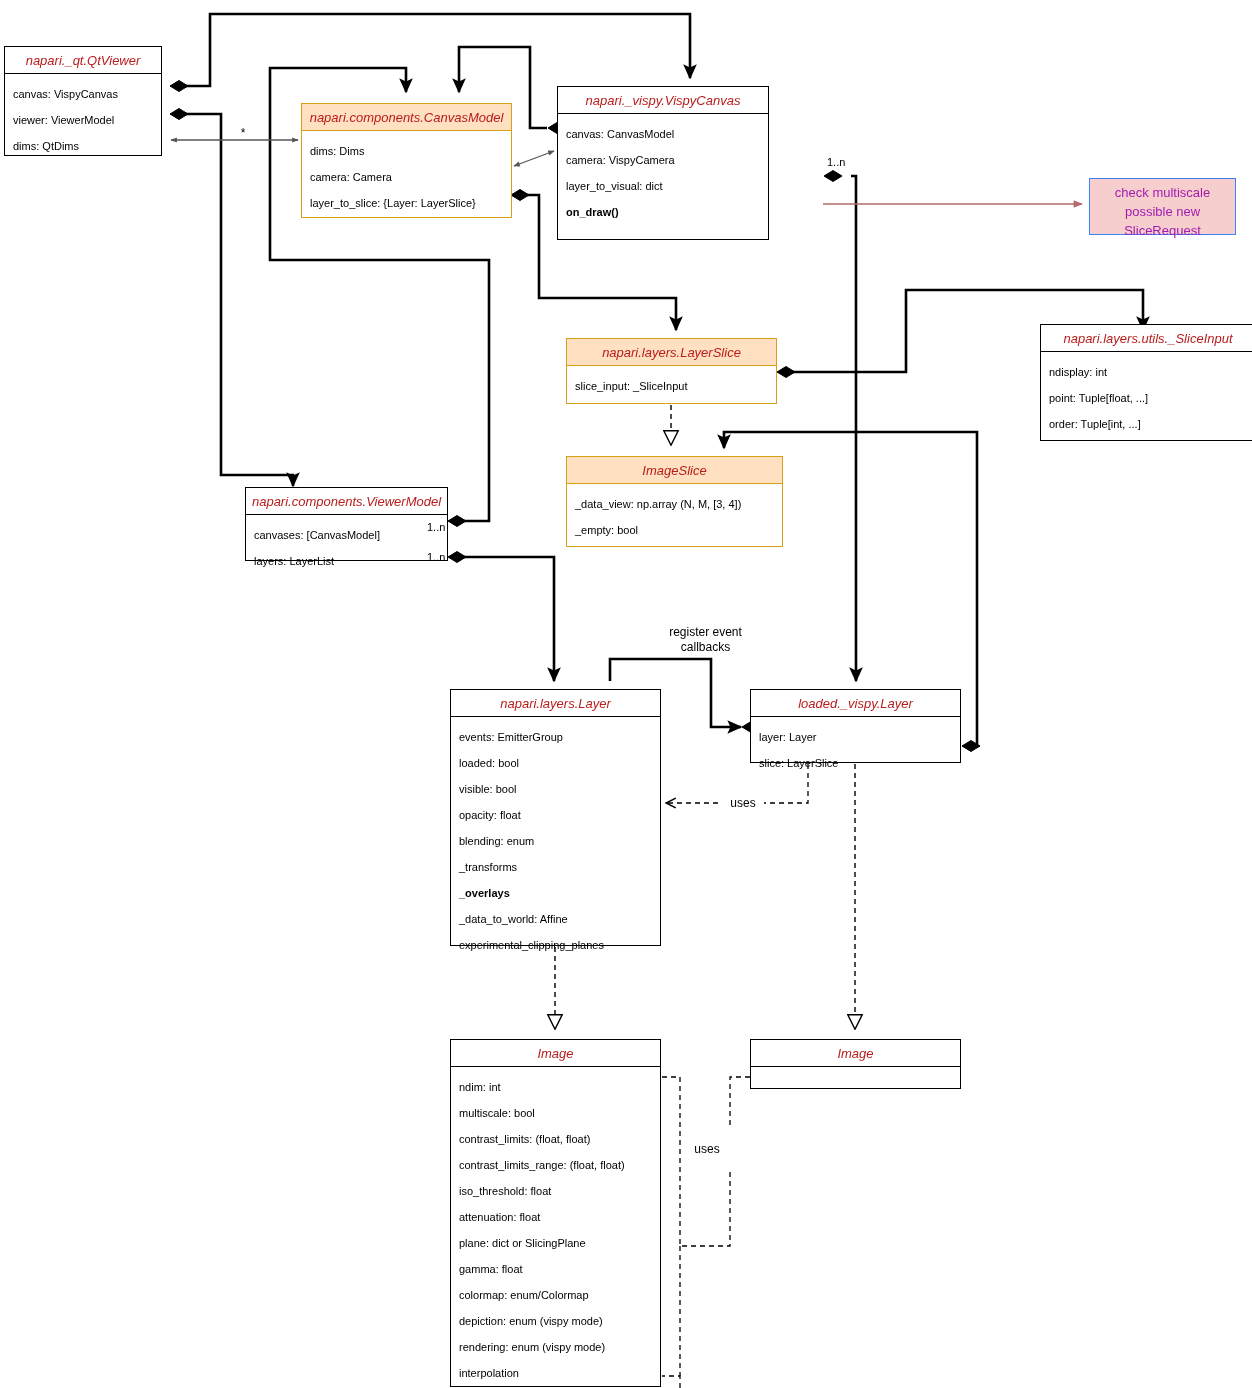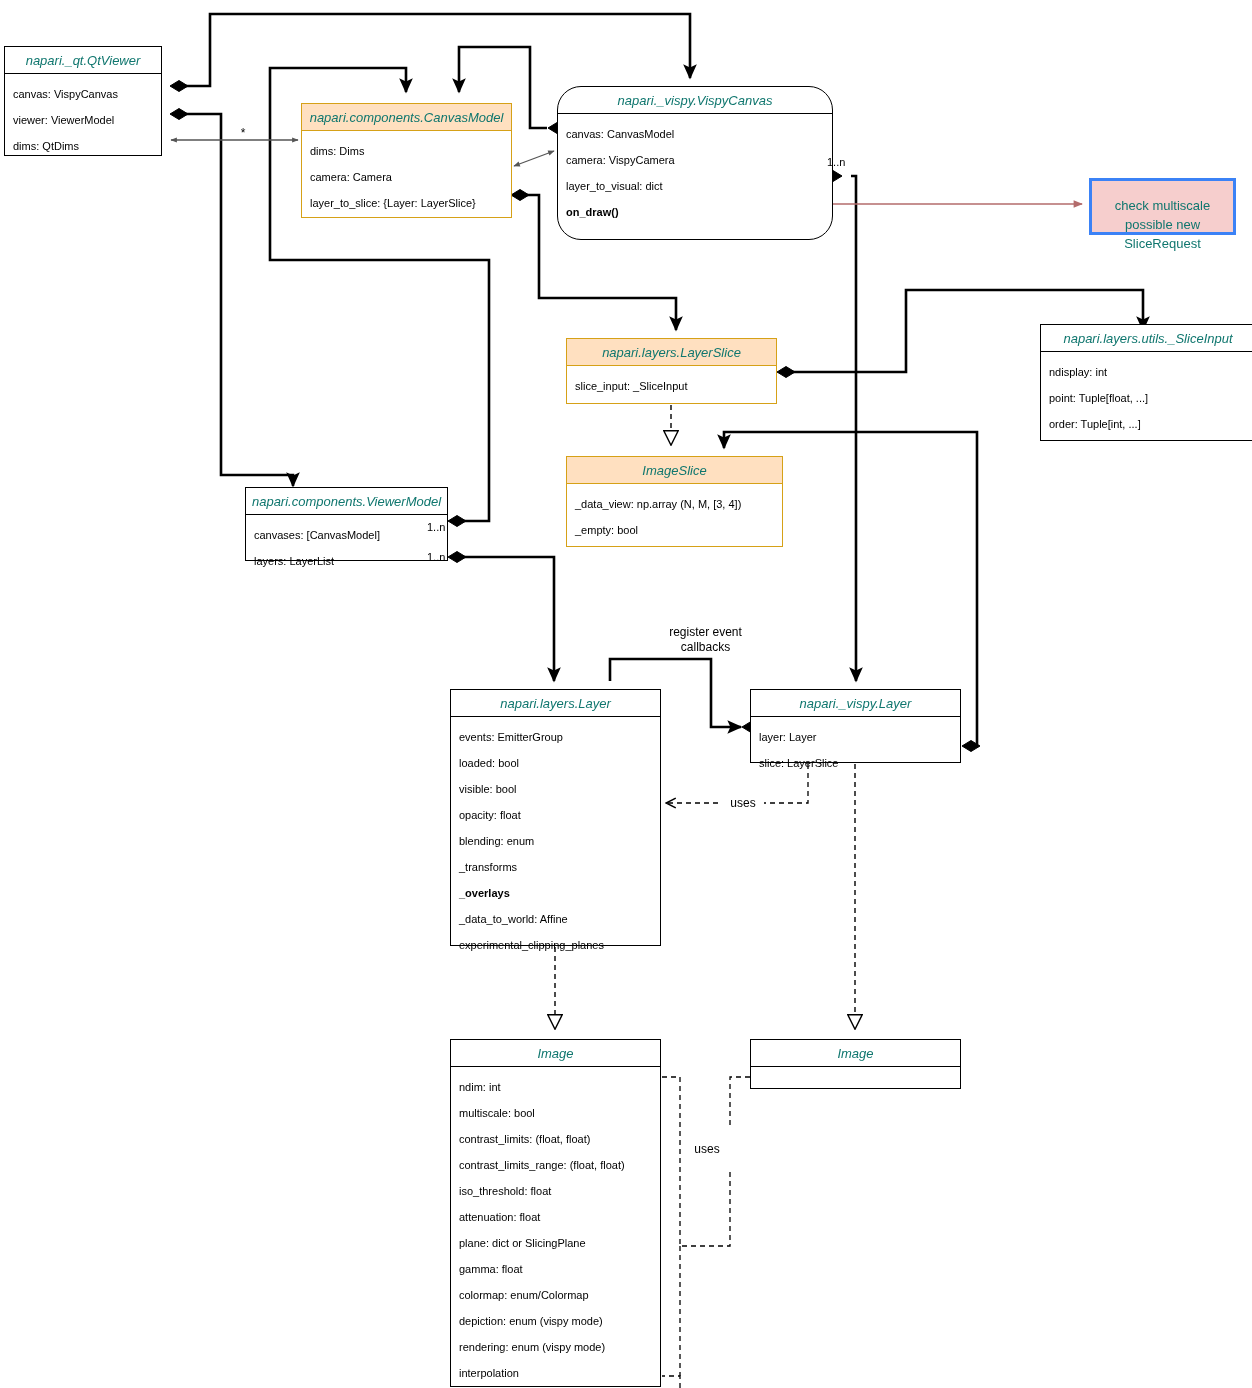--- a/index.html
+++ b/index.html
@@ -30,21 +30,21 @@
     background: #ffffff;
   }
   .uml-box.accent {
     border: 1px solid #d6a117;
   }
   .uml-title {
     box-sizing: border-box;
     text-align: center;
     font-style: italic;
     font-size: 13px;
-    color: #0f766e;
+    color: #b91c1c;
     padding: 6px 4px 5px 4px;
     border-bottom: 1px solid #000000;
     white-space: nowrap;
   }
   .uml-box.accent .uml-title {
     background: #ffe0c0;
     border-bottom: 1px solid #d6a117;
   }
   .uml-body {
     box-sizing: border-box;
@@ -63,27 +63,27 @@
   }
   .mult-tag {
     position: absolute;
     font-size: 11px;
     color: #000000;
     white-space: nowrap;
   }
   .note-box {
     position: absolute;
     box-sizing: border-box;
-    border: 3px solid #3b82f6;
+    border: 1px solid #3b82f6;
     background: #f6cecd;
     text-align: center;
     font-size: 13px;
     line-height: 19px;
-    color: #0f766e;
-    padding-top: 15px;
+    color: #a21caf;
+    padding-top: 4px;
   }
   .edge-label {
     position: absolute;
     font-size: 12px;
     color: #000000;
     text-align: center;
     white-space: pre-line;
     line-height: 15px;
   }
 </style>
@@ -200,21 +200,21 @@
 
   <div class="uml-box accent" style="left:301px; top:103px; width:211px; height:115px;">
     <div class="uml-title">napari.components.CanvasModel</div>
     <div class="uml-body">
       <div class="uml-attr">dims: Dims</div>
       <div class="uml-attr">camera: Camera</div>
       <div class="uml-attr">layer_to_slice: {Layer: LayerSlice}</div>
     </div>
   </div>
 
-  <div class="uml-box" style="left:557px; top:86px; width:276px; height:154px;border-radius:24px;">
+  <div class="uml-box" style="left:557px; top:86px; width:212px; height:154px;">
     <div class="uml-title">napari._vispy.VispyCanvas</div>
     <div class="uml-body">
       <div class="uml-attr">canvas: CanvasModel</div>
       <div class="uml-attr">camera: VispyCamera</div>
       <div class="uml-attr">layer_to_visual: dict</div>
       <div class="uml-attr bold">on_draw()</div>
     </div>
   </div>
   <div class="mult-tag" style="left:827px; top:156px;">1..n</div>
 
@@ -265,21 +265,21 @@
       <div class="uml-attr">opacity: float</div>
       <div class="uml-attr">blending: enum</div>
       <div class="uml-attr">_transforms</div>
       <div class="uml-attr bold">_overlays</div>
       <div class="uml-attr">_data_to_world: Affine</div>
       <div class="uml-attr">experimental_clipping_planes</div>
     </div>
   </div>
 
   <div class="uml-box" style="left:750px; top:689px; width:211px; height:74px;">
-    <div class="uml-title">napari._vispy.Layer</div>
+    <div class="uml-title">loaded._vispy.Layer</div>
     <div class="uml-body">
       <div class="uml-attr">layer: Layer</div>
       <div class="uml-attr">slice: LayerSlice</div>
     </div>
   </div>
 
   <div class="uml-box" style="left:450px; top:1039px; width:211px; height:348px;">
     <div class="uml-title">Image</div>
     <div class="uml-body">
       <div class="uml-attr">ndim: int</div>

